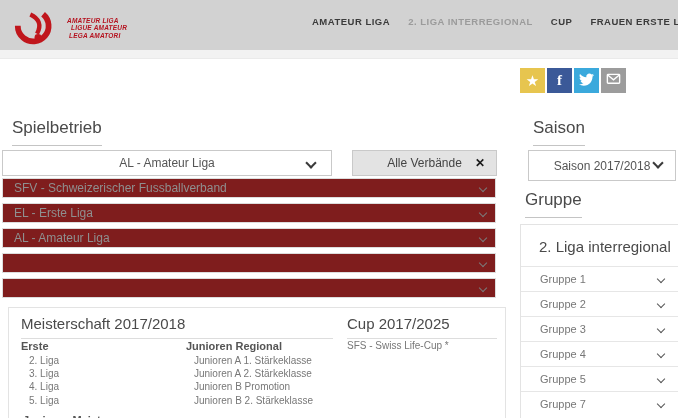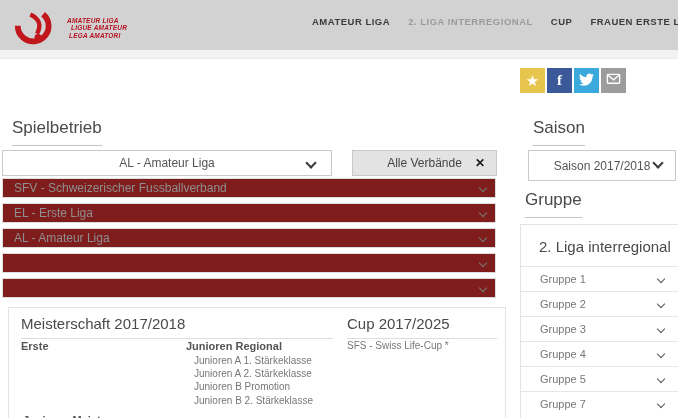--- a/index.html
+++ b/index.html
@@ -141,20 +141,26 @@
 </div>
 <div class="abs acc" style="top:278px;">
   <span class="chev"></span>
 </div>
 
 <div class="abs panel" style="left:8px;top:307px;width:498px;height:130px;">
   <div class="abs sec-title" style="left:12px;top:7px;width:312px;">Meisterschaft 2017/2018</div>
   <div class="abs sec-title" style="left:338px;top:7px;width:150px;">Cup 2017/2025</div>
 
   <div class="abs col-head" style="left:12px;top:32px;">Erste</div>
+  <div class="abs plist" style="left:20px;top:46px;">
+    <div>2. Liga</div>
+    <div>3. Liga</div>
+    <div>4. Liga</div>
+    <div>5. Liga</div>
+  </div>
 
   <div class="abs col-head" style="left:177px;top:32px;">Junioren Regional</div>
   <div class="abs plist" style="left:185px;top:46px;">
     <div>Junioren A 1. Stärkeklasse</div>
     <div>Junioren A 2. Stärkeklasse</div>
     <div>Junioren B Promotion</div>
     <div>Junioren B 2. Stärkeklasse</div>
   </div>
 
   <div class="abs plist" style="left:338px;top:31px;">

